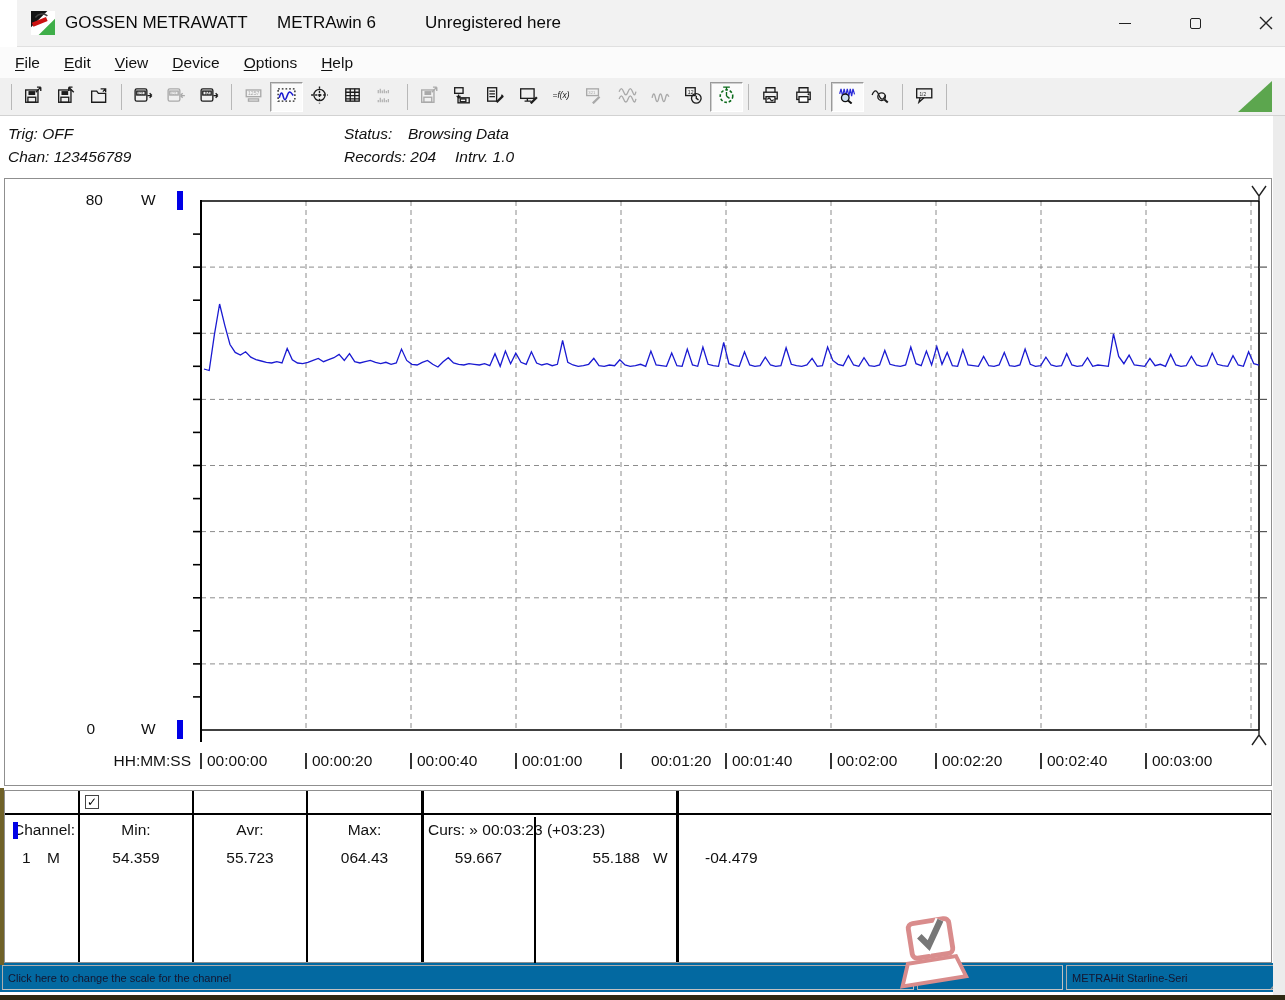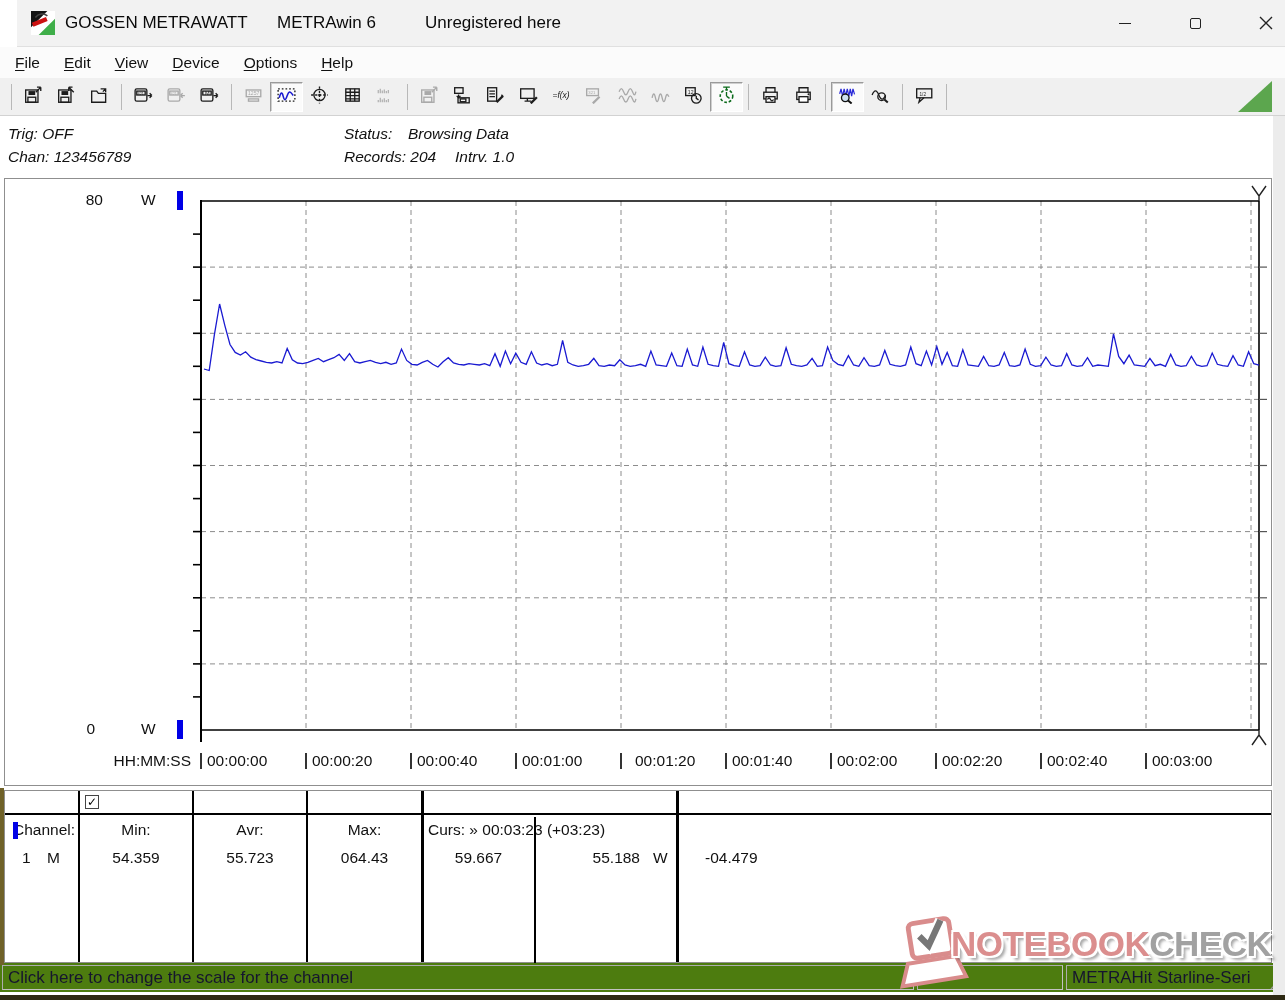--- a/index.html
+++ b/index.html
@@ -53,21 +53,21 @@
 
   
   .table-panel { position:absolute; left:4px; top:790px; width:1268px; height:173px; background:#fff; border:1px solid #8f8f8f; font-size:15.5px; }
   .th-row { position:absolute; left:0; top:0; width:100%; height:24px; border-bottom:2px solid #000; }
   .t-vline { position:absolute; top:0; height:100%; background:#000; }
   .tcell { position:absolute; white-space:pre;margin-top:27px; }
   .checkbox { position:absolute; left:80px; top:4px; width:14px; height:14px; border:1px solid #444; background:#fff; font-size:12px; line-height:12px; text-align:center; color:#000; }
   .row-marker { position:absolute; left:8px; top:31px; width:5px; height:17px; }
 
   
-  .statusbar { position:absolute; left:0; top:963px; width:1285px; height:29px; background:#4d7c0f; font-size:17px; }
+  .statusbar { position:absolute; left:0; top:963px; width:1285px; height:29px; background:#0369a1; font-size:11px; }
   .seg { position:absolute; top:2px; height:25px; border:1px solid #c2c2c2; border-top-color:#adadad; border-left-color:#adadad; display:flex; align-items:center; padding:0 5px; white-space:nowrap; overflow:hidden; color:#15152e; }
   .seg1 { left:2px; width:912px; }
   .seg2 { left:917px; width:146px; }
   .seg3 { left:1066px; width:213px; }
   .grip { position:absolute; right:1px; top:12px; width:15px; height:15px; }
 
   
   .desk-left { position:absolute; left:0; top:788px; width:4px; height:177px; background:#6f6128; }
   .desk-bottom { position:absolute; left:0; top:995px; width:1285px; height:5px; background:#2e2a13; }
   .right-frame { position:absolute; left:1273px; top:116px; width:12px; height:879px; background:#ececec; }
@@ -384,21 +384,21 @@
   <div class="chan-marker cm-top" style="background: rgb(0, 0, 230);"></div>
   <span class="lbl scale-0">0</span>
   <span class="lbl unit-bot">W</span>
   <div class="chan-marker cm-bot" style="background: rgb(0, 0, 230);"></div>
   <span class="xaxis-format">HH:MM:SS</span>
   <div id="xlabels">
       <span class="xlabel" style="left: 202px;">00:00:00</span>
       <span class="xlabel" style="left: 307px;">00:00:20</span>
       <span class="xlabel" style="left: 412px;">00:00:40</span>
       <span class="xlabel" style="left: 517px;">00:01:00</span>
-      <span class="xlabel" style="left: 630px; text-align: right;">00:01:20</span>
+      <span class="xlabel" style="left: 646px; text-align: right;">00:01:20</span>
       <span class="xlabel" style="left: 727px;">00:01:40</span>
       <span class="xlabel" style="left: 832px;">00:02:00</span>
       <span class="xlabel" style="left: 937px;">00:02:20</span>
       <span class="xlabel" style="left: 1042px;">00:02:40</span>
       <span class="xlabel" style="left: 1147px;">00:03:00</span>
     </div>
 </div>
 
 <div class="table-panel">
   <div class="th-row">
@@ -448,16 +448,13 @@
 
 <div class="watermark">
   <svg width="78" height="80" viewBox="0 0 80 80" style="position:absolute; left:0; top:2px;">
     <g transform="rotate(-9 40 40)">
       <rect x="20" y="6" width="42" height="36" rx="5" fill="#ffffff" stroke="#d98c8c" stroke-width="5"></rect>
       <path d="M14 46l-9 22h66l-7-22z" fill="#ffffff" stroke="#d98c8c" stroke-width="4"></path>
       <path d="M30 20l8 11 16-24" fill="none" stroke="#ffffff" stroke-width="11"></path>
       <path d="M30 20l8 11 16-24" fill="none" stroke="#777777" stroke-width="6.5"></path>
     </g>
   </svg>
-  <div class="wm-text" style="left:58px; top:12px;">
-    <span id="wm1" style="color: rgb(219, 142, 142);">NOTEBOOK</span><span id="wm2" style="color: rgb(161, 161, 161);">CHECK</span>
-  </div>
 </div>
 
 </body></html>

